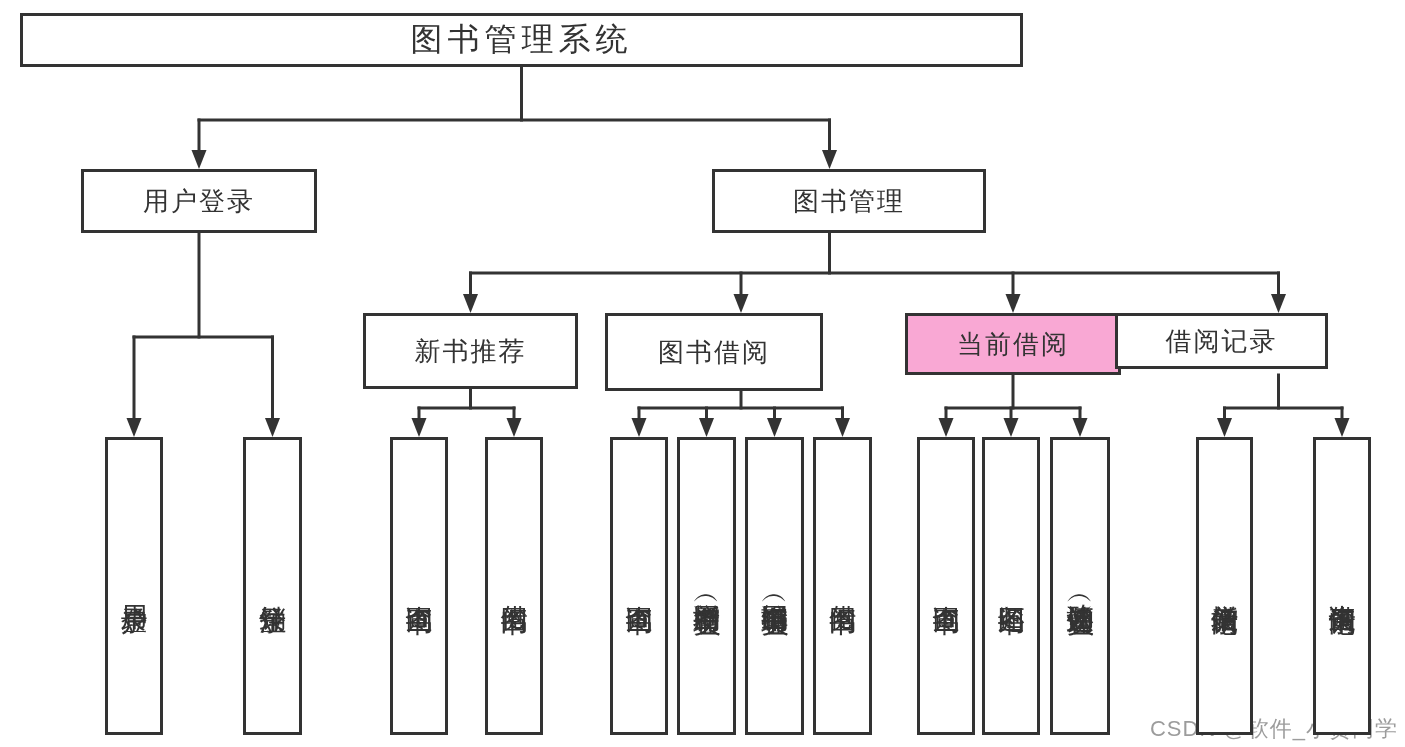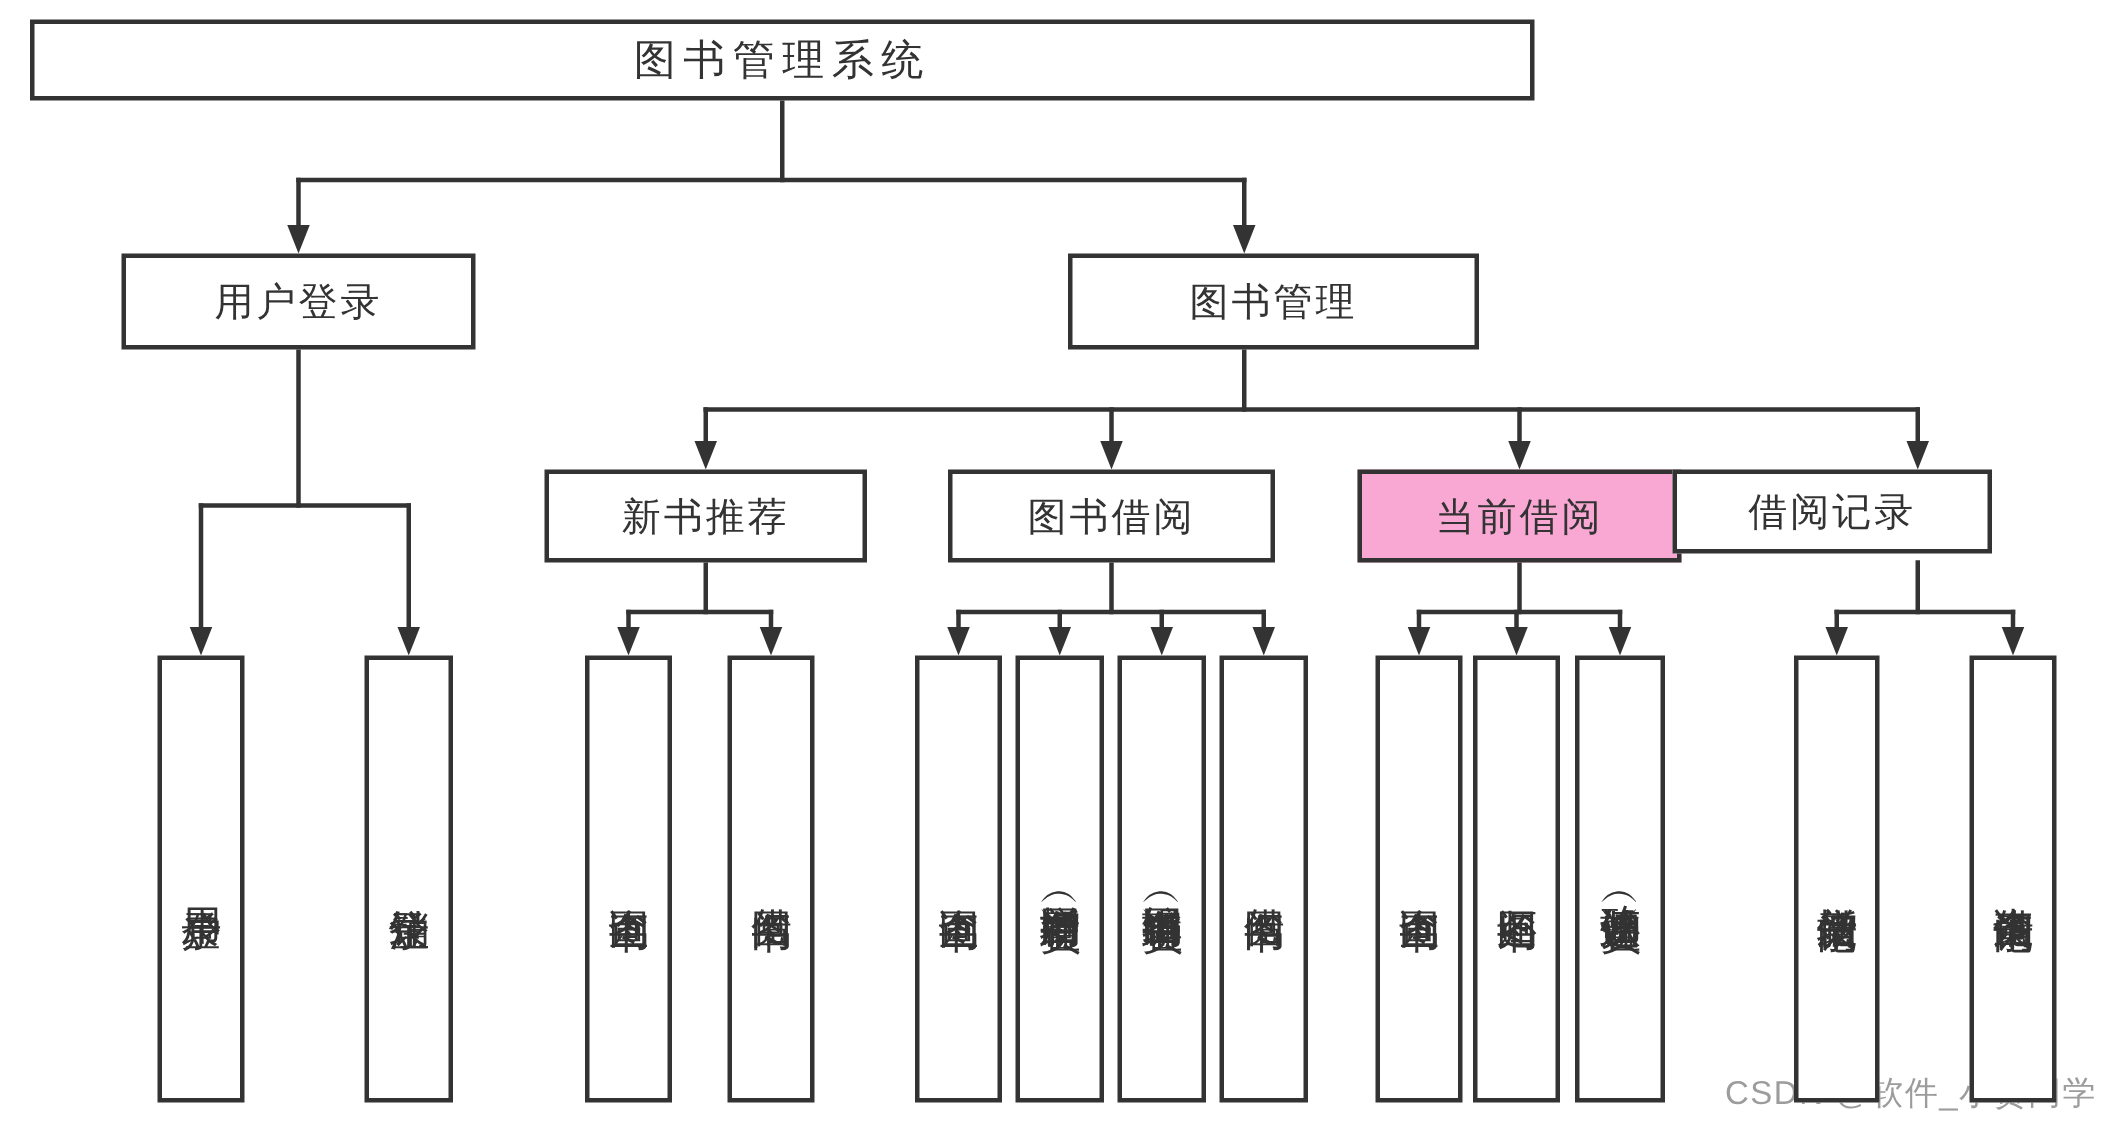--- a/index.html
+++ b/index.html
@@ -31,21 +31,21 @@
     align-items: center;
     justify-content: center;
     text-align: center;
   }
   .box-h {
     font-size: 26px;
     letter-spacing: 2px;
     white-space: nowrap;
   }
   .box-large {
-    font-size: 28px;
+    font-size: 32px;
     letter-spacing: 5px;
   }
   .box-v {
     writing-mode: vertical-rl;
     font-size: 27px;
     line-height: 1.06;
     letter-spacing: 1px;
   }
   #watermark {
     position: absolute;
@@ -112,22 +112,22 @@
       <line x1="1224.5" y1="408" x2="1342" y2="408" stroke="#333333" stroke-width="3" stroke-linecap="square"></line>
       <line x1="1224.5" y1="408" x2="1224.5" y2="420" stroke="#333333" stroke-width="3" stroke-linecap="square"></line>
       <polygon points="1224.5,437 1217,418 1232,418" fill="#333333"></polygon>
       <line x1="1342" y1="408" x2="1342" y2="420" stroke="#333333" stroke-width="3" stroke-linecap="square"></line>
       <polygon points="1342,437 1334.5,418 1349.5,418" fill="#333333"></polygon>
     </svg>
   <div id="watermark" style="color: rgb(156, 156, 156);">CSDN @软件_小贺同学</div>
 <div class="box box-h box-large" style="left: 20px; top: 13px; width: 1003px; height: 54px; background: rgb(255, 255, 255); border-color: rgb(51, 51, 51);">图书管理系统</div>
     <div class="box box-h" style="left: 81px; top: 169px; width: 236px; height: 64px; background: rgb(255, 255, 255); border-color: rgb(51, 51, 51);">用户登录</div>
     <div class="box box-h" style="left: 712px; top: 169px; width: 274px; height: 64px; background: rgb(255, 255, 255); border-color: rgb(51, 51, 51);">图书管理</div>
-    <div class="box box-h" style="left: 363px; top: 313px; width: 215px; height: 62px; background: rgb(255, 255, 255); border-color: rgb(51, 51, 51);">新书推荐</div>
-    <div class="box box-h" style="left: 632px; top: 313px; width: 218px; height: 62px; background: rgb(255, 255, 255); border-color: rgb(51, 51, 51);">图书借阅</div>
+    <div class="box box-h" style="left: 363px; top: 313px; width: 215px; height: 76px; background: rgb(255, 255, 255); border-color: rgb(51, 51, 51);">新书推荐</div>
+    <div class="box box-h" style="left: 605px; top: 313px; width: 218px; height: 78px; background: rgb(255, 255, 255); border-color: rgb(51, 51, 51);">图书借阅</div>
     <div class="box box-h" style="left: 905px; top: 313px; width: 216px; height: 62px; background: #f9a8d4; border-color: rgb(51, 51, 51);">当前借阅</div>
     <div class="box box-h" style="left: 1115px; top: 313px; width: 213px; height: 56px; background: rgb(255, 255, 255); border-color: rgb(51, 51, 51);">借阅记录</div>
     <div class="box box-v" style="left: 105px; top: 437px; width: 58px; height: 298px; background: rgb(255, 255, 255); border-color: rgb(51, 51, 51);">用户登录</div>
     <div class="box box-v" style="left: 243px; top: 437px; width: 59px; height: 298px; background: rgb(255, 255, 255); border-color: rgb(51, 51, 51);">注销登录</div>
     <div class="box box-v" style="left: 390px; top: 437px; width: 58px; height: 298px; background: rgb(255, 255, 255); border-color: rgb(51, 51, 51);">查询图书</div>
     <div class="box box-v" style="left: 485px; top: 437px; width: 58px; height: 298px; background: rgb(255, 255, 255); border-color: rgb(51, 51, 51);">借阅图书</div>
     <div class="box box-v" style="left: 610px; top: 437px; width: 58px; height: 298px; background: rgb(255, 255, 255); border-color: rgb(51, 51, 51);">查询图书</div>
     <div class="box box-v" style="left: 677px; top: 437px; width: 59px; height: 298px; background: rgb(255, 255, 255); border-color: rgb(51, 51, 51);">新增图书（管理员）</div>
     <div class="box box-v" style="left: 745px; top: 437px; width: 59px; height: 298px; background: rgb(255, 255, 255); border-color: rgb(51, 51, 51);">编辑图书（管理员）</div>
     <div class="box box-v" style="left: 813px; top: 437px; width: 59px; height: 298px; background: rgb(255, 255, 255); border-color: rgb(51, 51, 51);">借阅图书</div>

